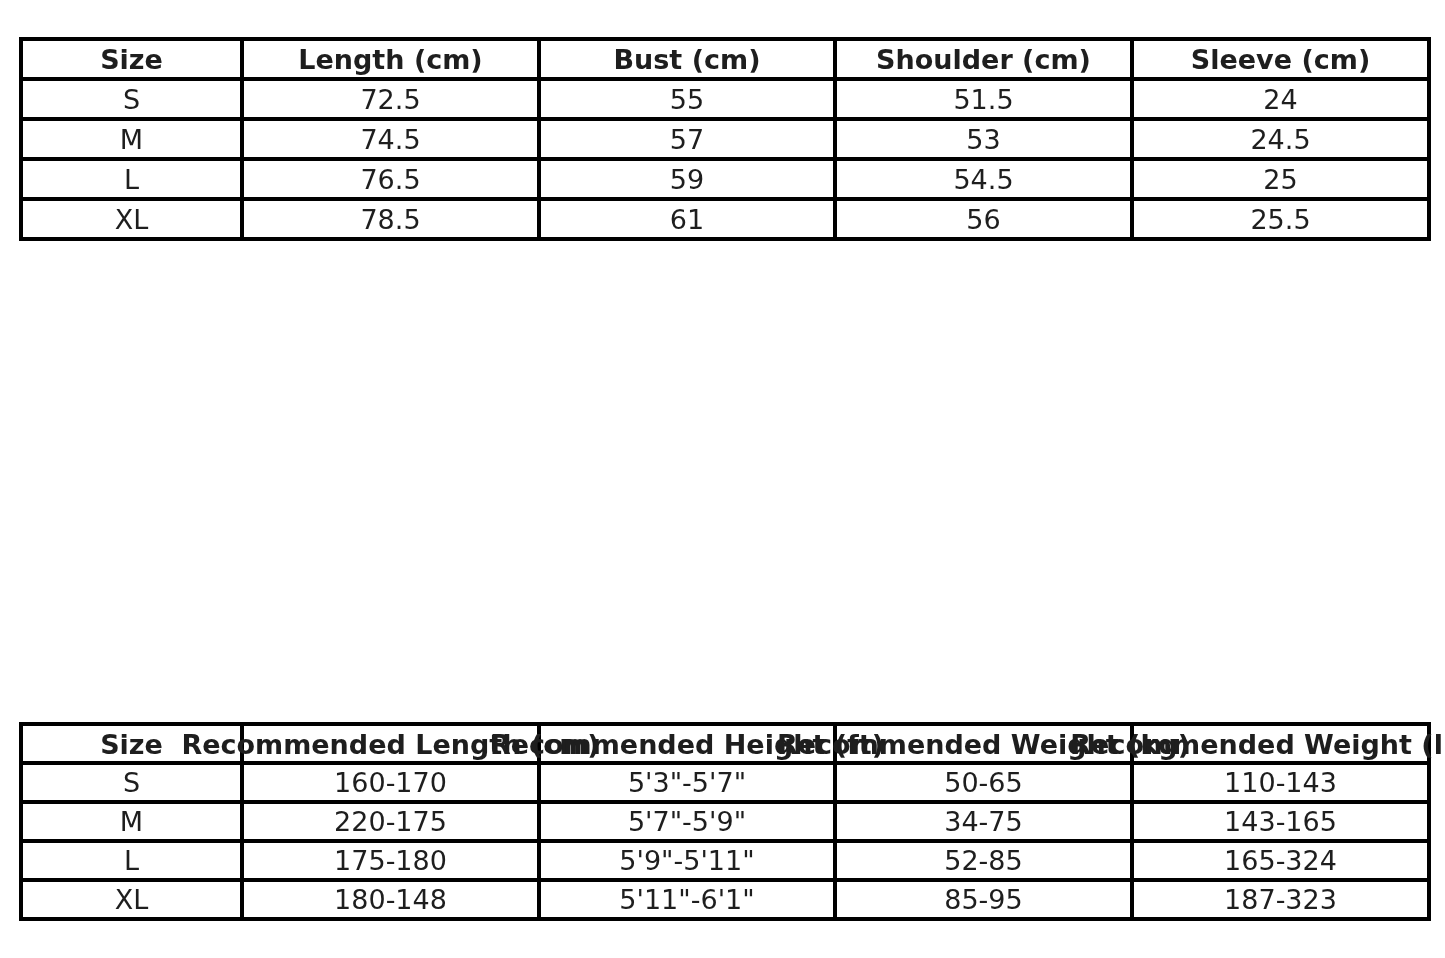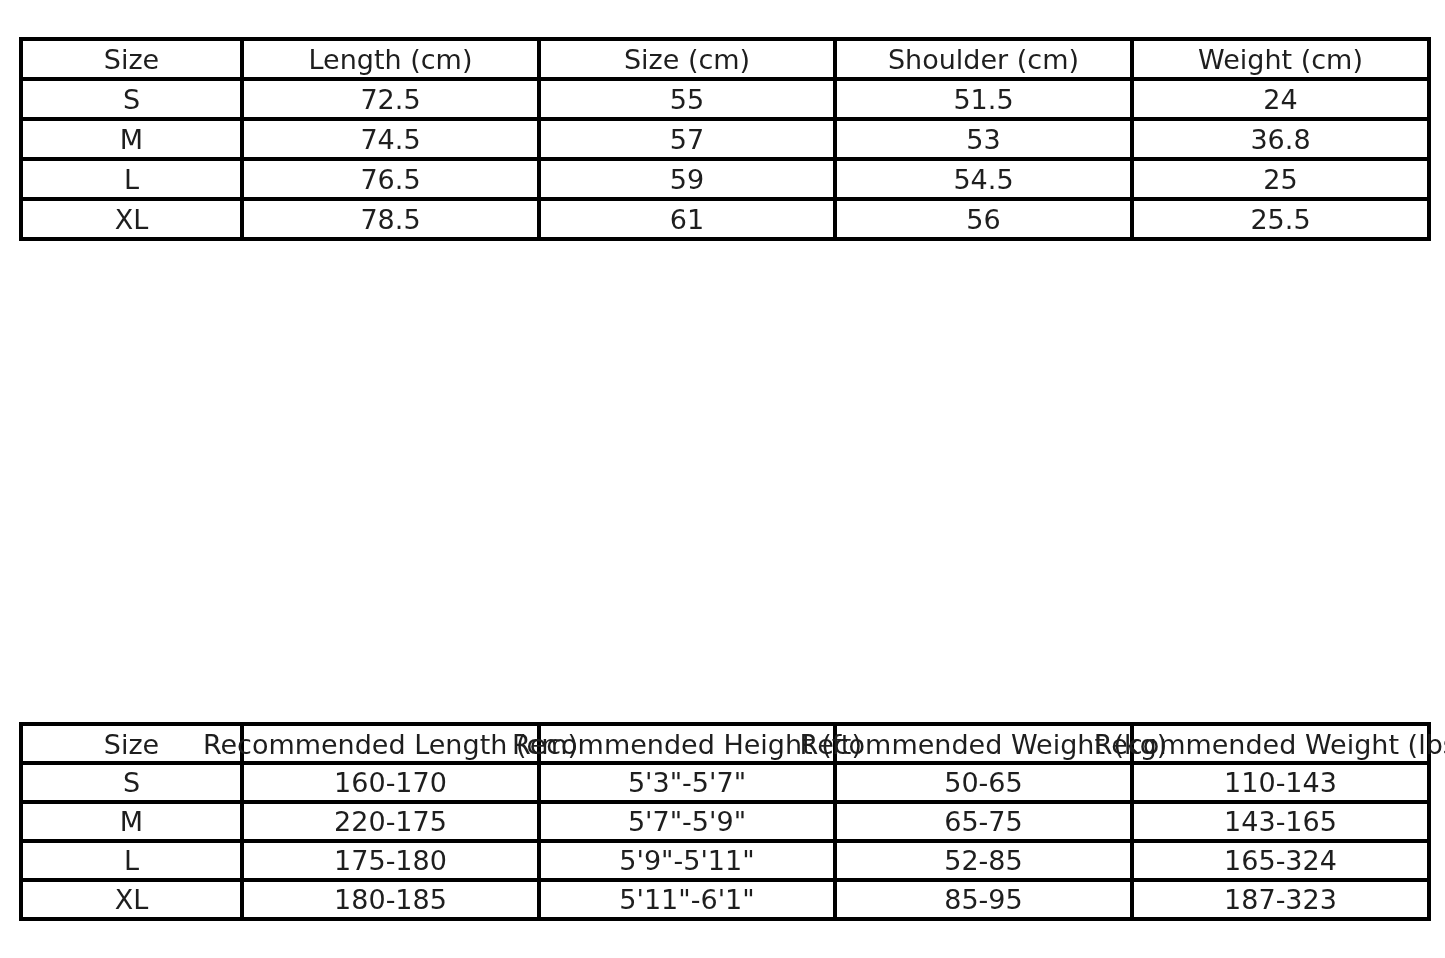--- a/index.html
+++ b/index.html
@@ -34,21 +34,21 @@
     padding: 0;
     text-align: center;
     vertical-align: middle;
     font-weight: 400;
     overflow: visible;
     background: transparent;
   }
   .tbl-top th, .tbl-top td { height: 36px; }
   .tbl-bottom th, .tbl-bottom td { height: 35px; }
   
-  .tbl th { position: relative; }
+  .tbl th { position: relative; font-weight: bold; }
   .hwrap { position: relative; width: 100%; height: 100%; }
   .htxt {
     position: absolute;
     left: 50%;
     top: 50%;
     transform: translate(-50%, -50%);
     white-space: nowrap;
     z-index: 2;
   }
 </style>
@@ -70,49 +70,49 @@
             <span class="htxt">Size</span>
           </div>
         </th>
       <th>
           <div class="hwrap">
             <span class="htxt">Length (cm)</span>
           </div>
         </th>
       <th>
           <div class="hwrap">
-            <span class="htxt">Size (cm)</span>
+            <span class="htxt">Bust (cm)</span>
           </div>
         </th>
       <th>
           <div class="hwrap">
             <span class="htxt">Shoulder (cm)</span>
           </div>
         </th>
       <th>
           <div class="hwrap">
-            <span class="htxt">Weight (cm)</span>
+            <span class="htxt">Sleeve (cm)</span>
           </div>
         </th>
     </tr>
   </thead>
   <tbody>
     <tr>
       <td>S</td>
       <td>72.5</td>
       <td>55</td>
       <td>51.5</td>
       <td>24</td>
     </tr>
     <tr>
       <td>M</td>
       <td>74.5</td>
       <td>57</td>
       <td>53</td>
-      <td>36.8</td>
+      <td>24.5</td>
     </tr>
     <tr>
       <td>L</td>
       <td>76.5</td>
       <td>59</td>
       <td>54.5</td>
       <td>25</td>
     </tr>
     <tr>
       <td>XL</td>
@@ -166,31 +166,31 @@
       <td>S</td>
       <td>160-170</td>
       <td>5'3"-5'7"</td>
       <td>50-65</td>
       <td>110-143</td>
     </tr>
     <tr>
       <td>M</td>
       <td>220-175</td>
       <td>5'7"-5'9"</td>
-      <td>65-75</td>
+      <td>34-75</td>
       <td>143-165</td>
     </tr>
     <tr>
       <td>L</td>
       <td>175-180</td>
       <td>5'9"-5'11"</td>
       <td>52-85</td>
       <td>165-324</td>
     </tr>
     <tr>
       <td>XL</td>
-      <td>180-185</td>
+      <td>180-148</td>
       <td>5'11"-6'1"</td>
       <td>85-95</td>
       <td>187-323</td>
     </tr>
   </tbody>
 </table>
 
 </body></html>

